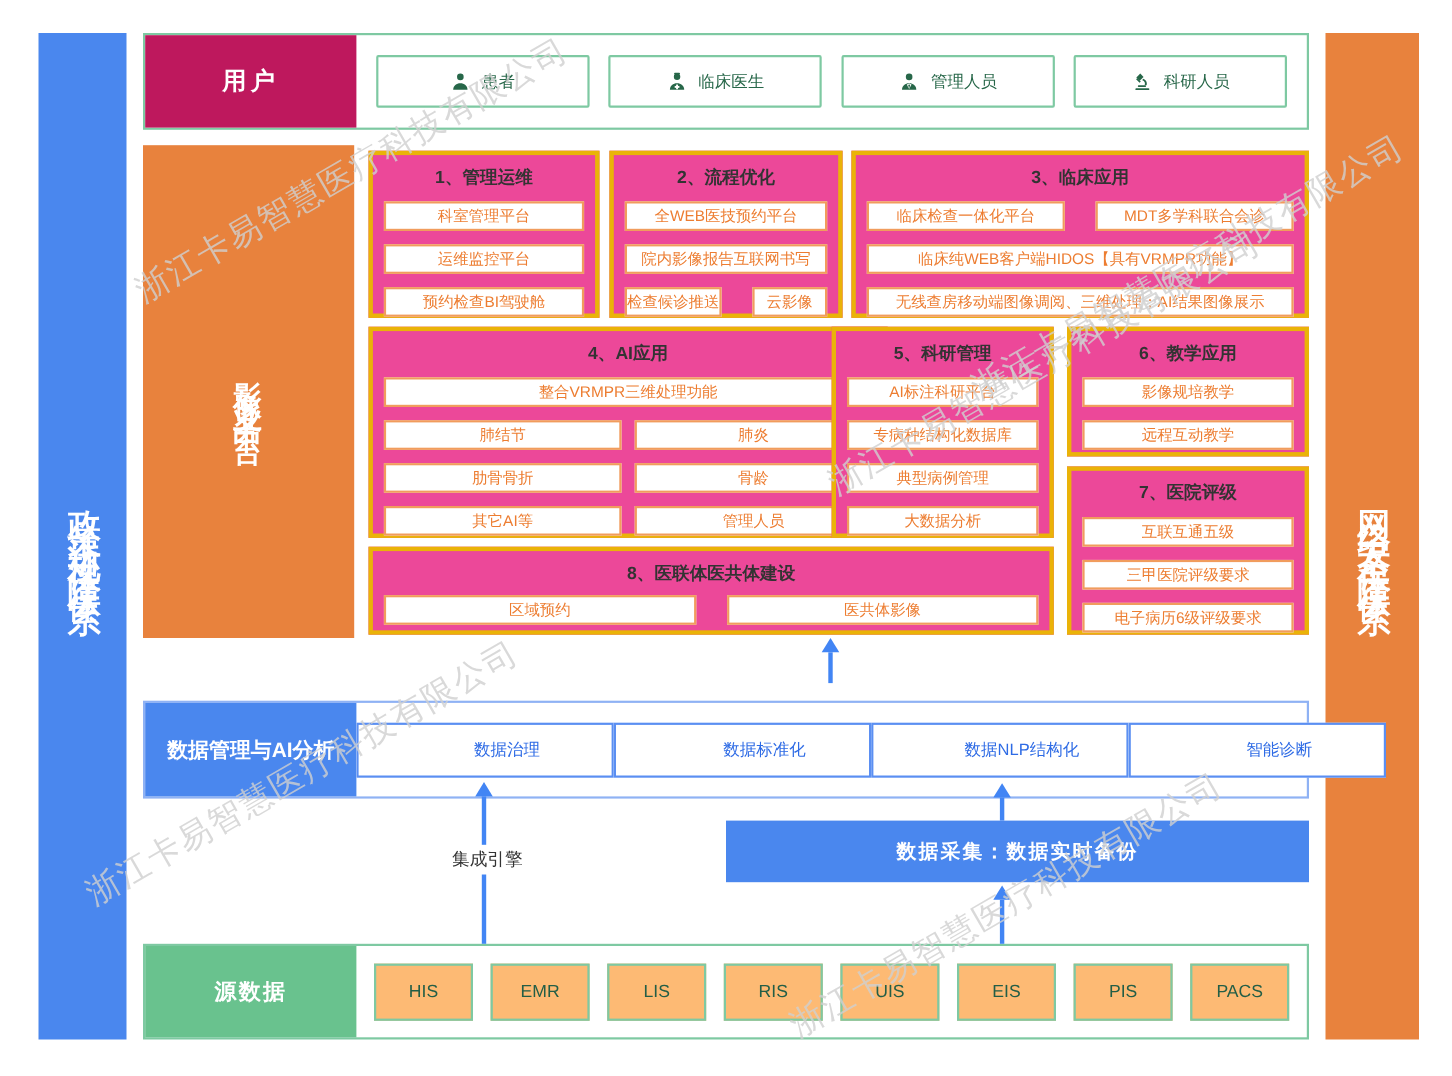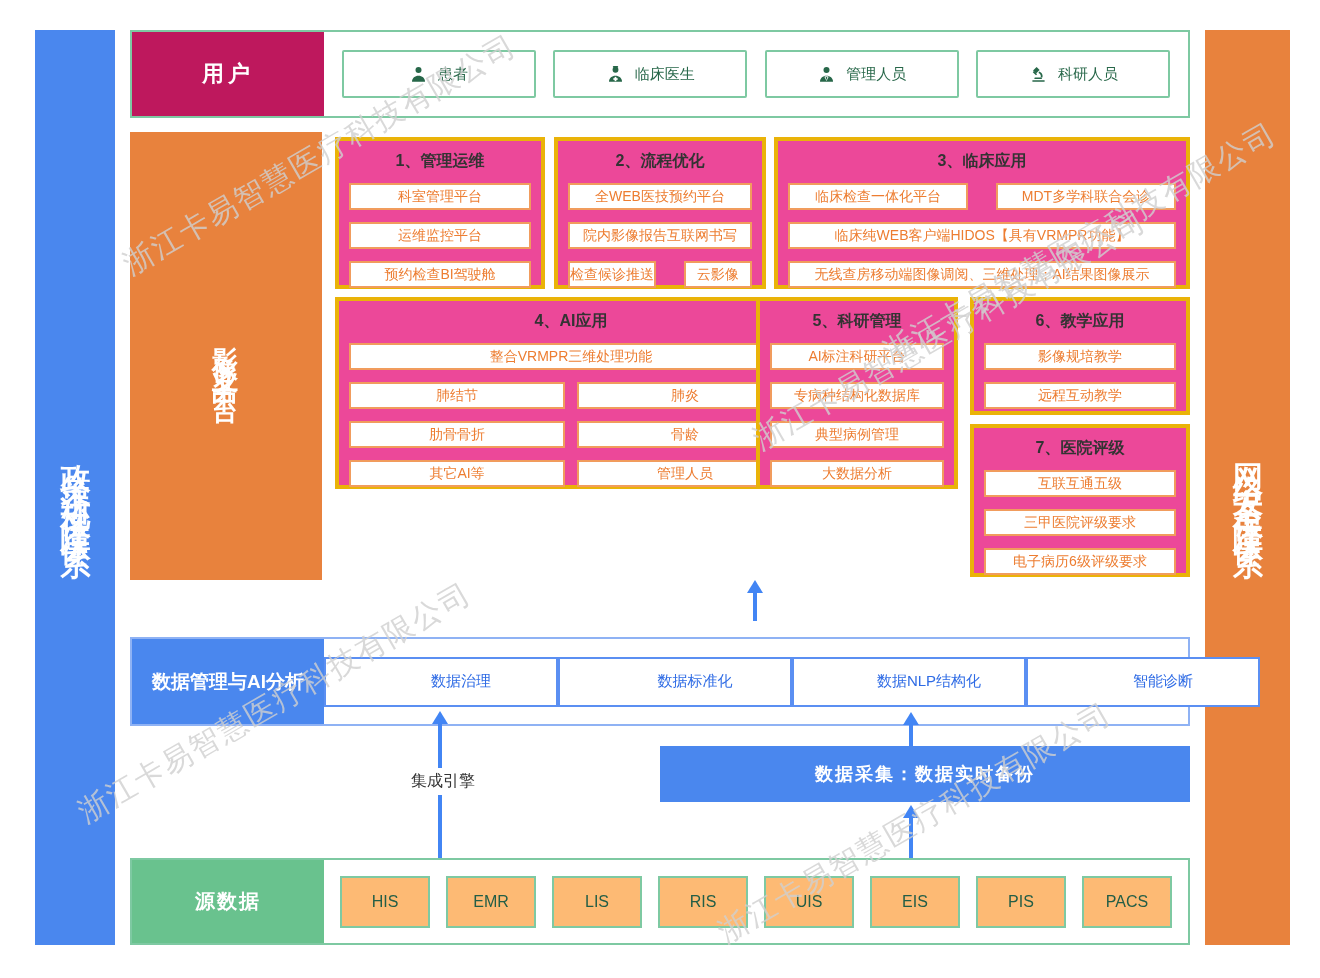--- a/index.html
+++ b/index.html
@@ -193,20 +193,27 @@
     <div class="item">远程互动教学</div>
   </div>
 
   <div class="sec s7 stack">
     <div class="sec-title">7、医院评级</div>
     <div class="item">互联互通五级</div>
     <div class="item">三甲医院评级要求</div>
     <div class="item">电子病历6级评级要求</div>
   </div>
 
+  <div class="sec s8">
+    <div class="sec-title">8、医联体医共体建设</div>
+    <div class="row">
+      <div class="item">区域预约</div>
+      <div class="item">医共体影像</div>
+    </div>
+  </div>
 
   <div class="hsection datamgmt">
     <div class="hlabel">数据管理与AI分析</div>
     <div class="hcontent">
       <div class="dbox">数据治理</div>
       <div class="dbox">数据标准化</div>
       <div class="dbox">数据NLP结构化</div>
       <div class="dbox">智能诊断</div>
     </div>
   </div>

